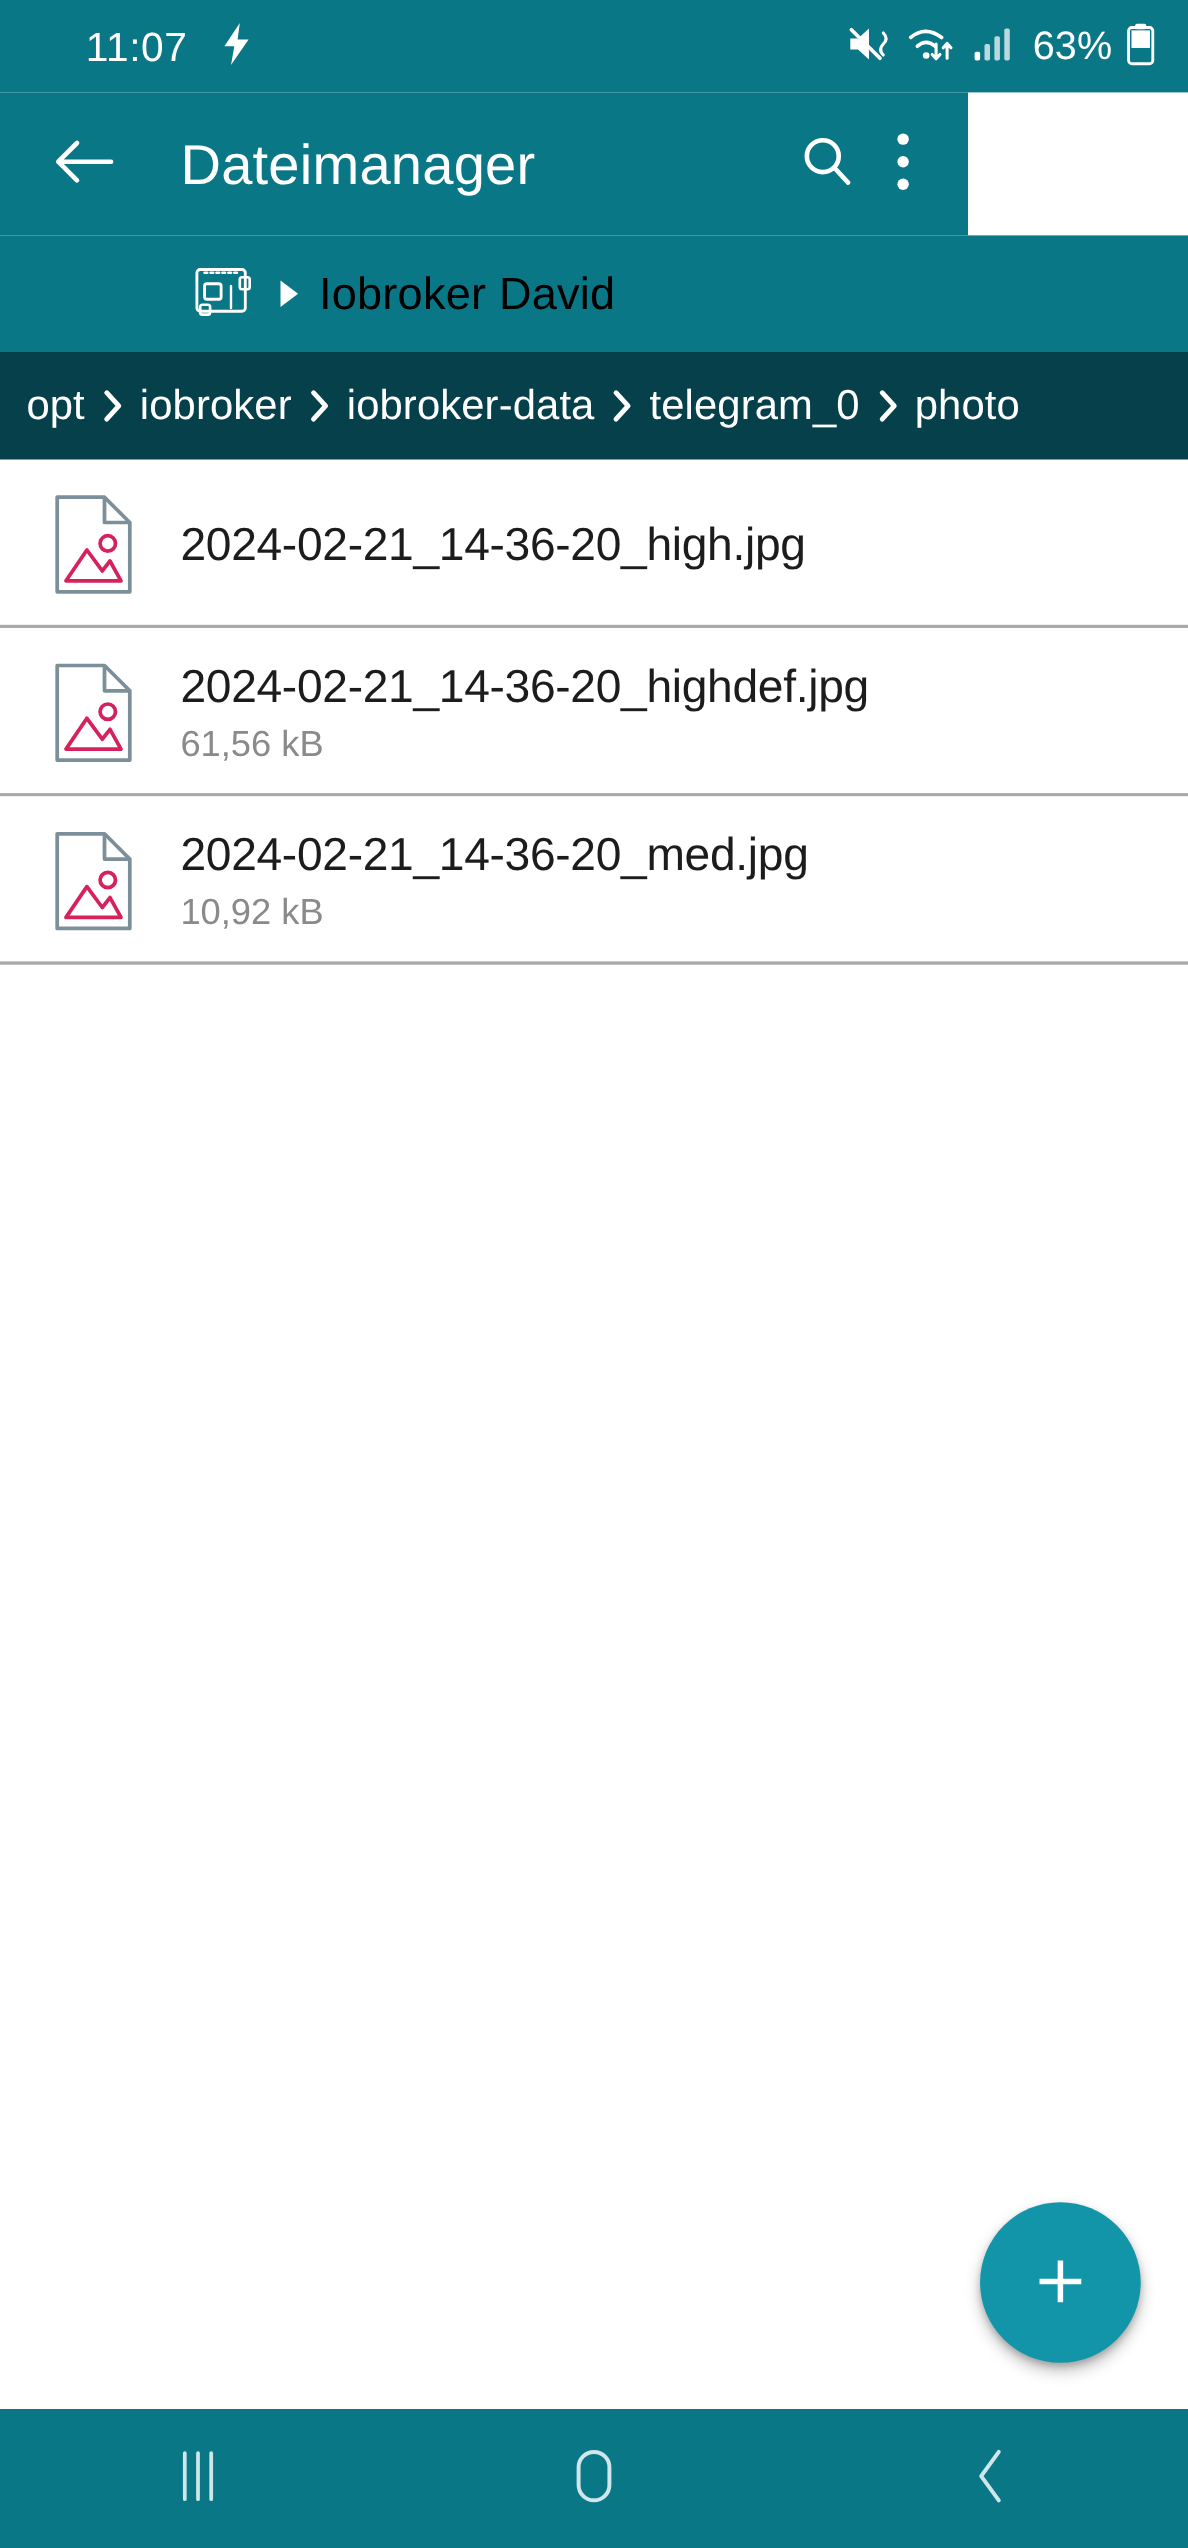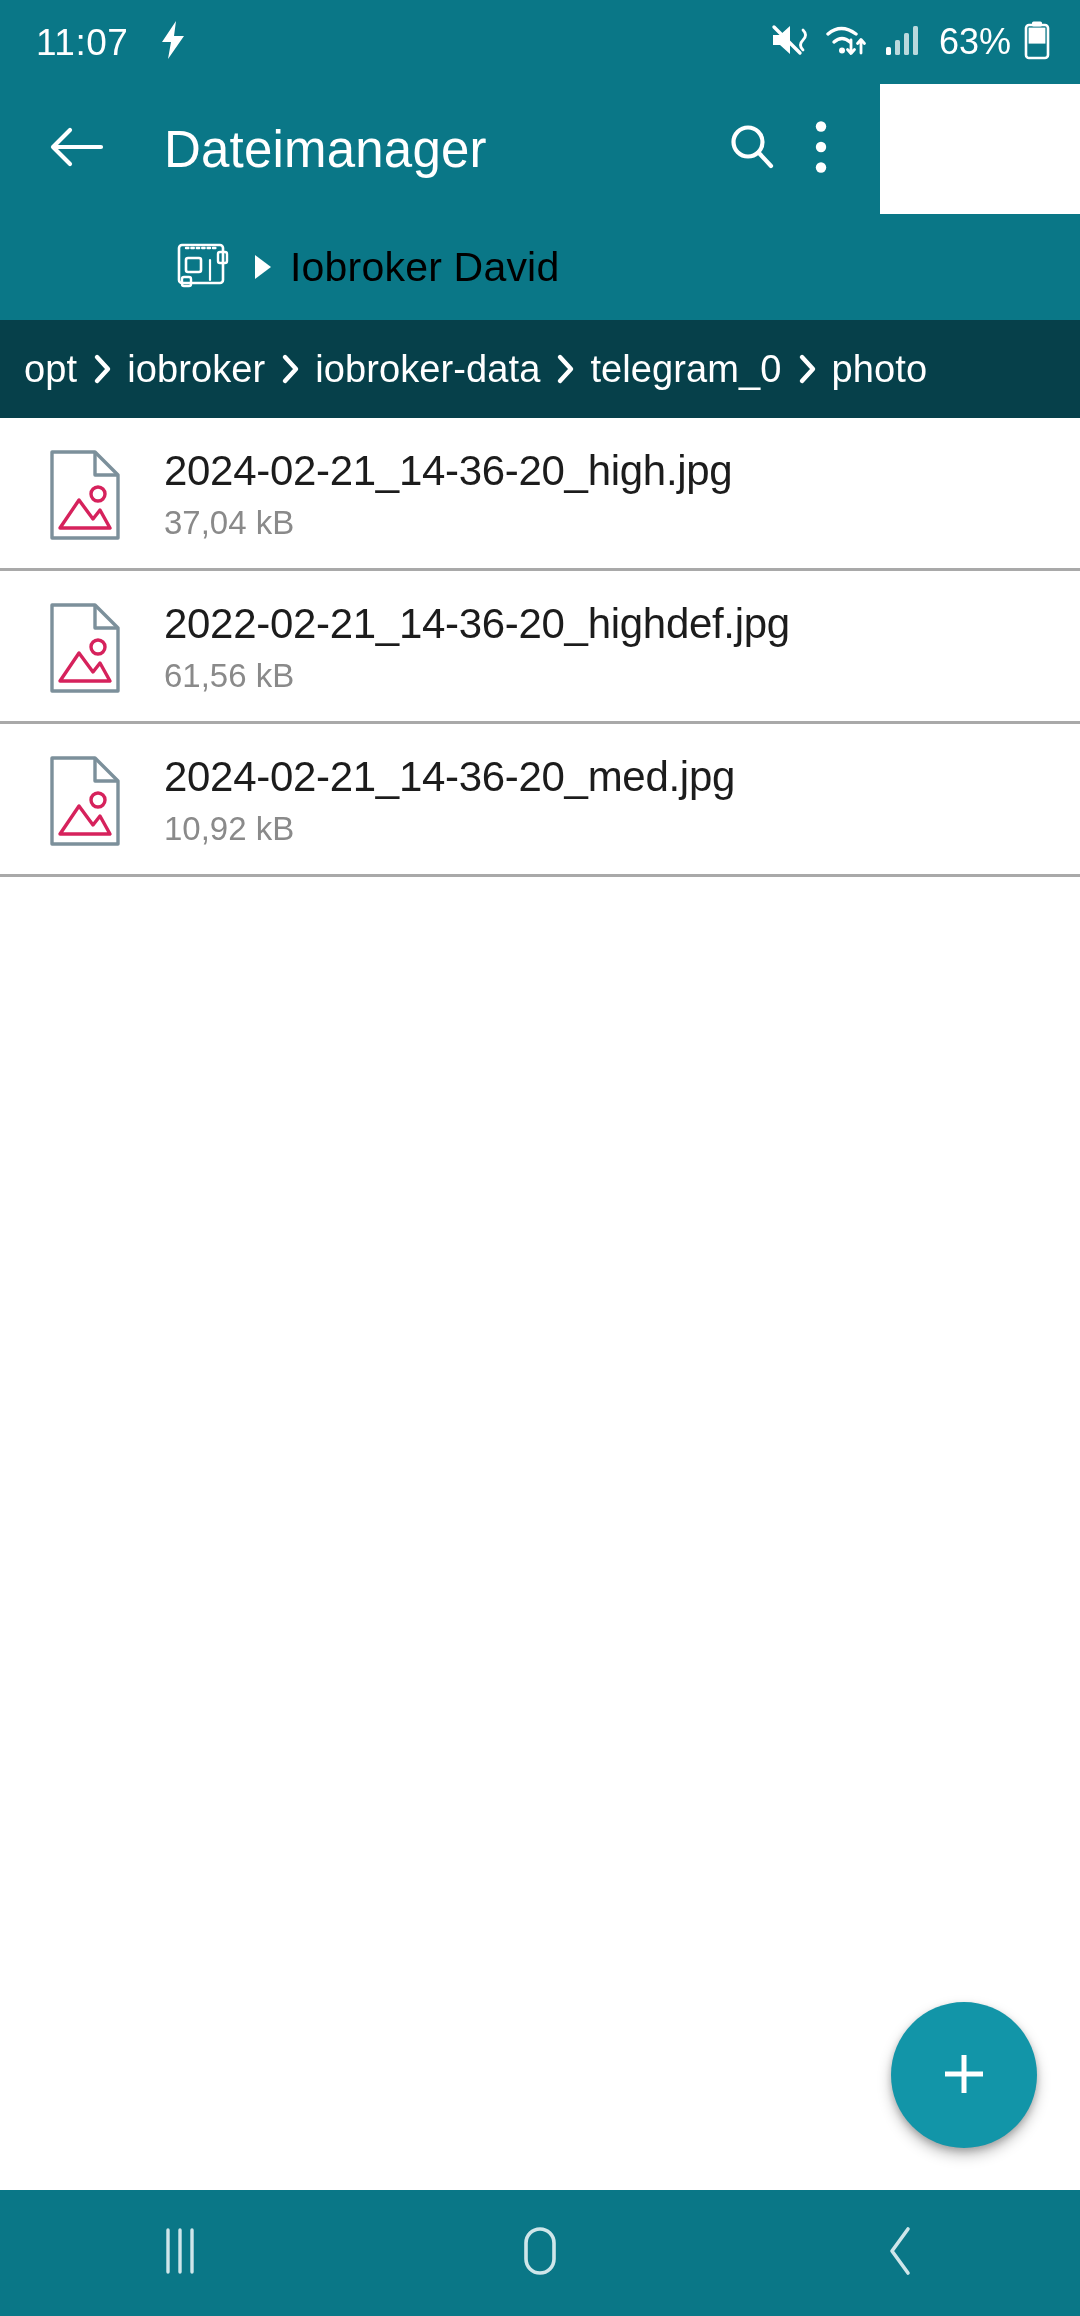--- a/index.html
+++ b/index.html
@@ -26,20 +26,21 @@
     display: flex;
     align-items: center;
     justify-content: space-between;
     padding: 0 30px 0 36px;
     box-sizing: border-box;
   }
   .status-left {
     display: flex;
     align-items: center;
     gap: 32px;
+    margin-left: 42px;
   }
   .status-clock {
     color: #ffffff;
     font-size: 37px;
     letter-spacing: 0.5px;
     line-height: 1;
   }
   .status-right {
     display: flex;
     align-items: center;
@@ -359,33 +360,32 @@
 
   <div class="file-row">
     <svg class="file-icon" viewBox="0 0 74 92" aria-hidden="true">
       <path d="M4 3 H47 L70 26 V89 H4 Z" fill="#ffffff" stroke="#7c909b" stroke-width="3.4" stroke-linejoin="round"></path>
       <path d="M47 3 V26 H70" fill="none" stroke="#7c909b" stroke-width="3.4" stroke-linejoin="round"></path>
       <path d="M12 79 L31 51 L45 70 L52 61 L62 79 Z" fill="none" stroke="#d6225c" stroke-width="3.4" stroke-linejoin="round"></path>
       <circle cx="50" cy="45" r="7" fill="none" stroke="#d6225c" stroke-width="3.4"></circle>
     </svg>
     <div class="file-meta">
       <span class="file-name">2024-02-21_14-36-20_high.jpg</span>
-      <span class="file-size">37,04 kB</span>
     </div>
   </div>
 
   <div class="file-row">
     <svg class="file-icon" viewBox="0 0 74 92" aria-hidden="true">
       <path d="M4 3 H47 L70 26 V89 H4 Z" fill="#ffffff" stroke="#7c909b" stroke-width="3.4" stroke-linejoin="round"></path>
       <path d="M47 3 V26 H70" fill="none" stroke="#7c909b" stroke-width="3.4" stroke-linejoin="round"></path>
       <path d="M12 79 L31 51 L45 70 L52 61 L62 79 Z" fill="none" stroke="#d6225c" stroke-width="3.4" stroke-linejoin="round"></path>
       <circle cx="50" cy="45" r="7" fill="none" stroke="#d6225c" stroke-width="3.4"></circle>
     </svg>
     <div class="file-meta">
-      <span class="file-name">2022-02-21_14-36-20_highdef.jpg</span>
+      <span class="file-name">2024-02-21_14-36-20_highdef.jpg</span>
       <span class="file-size">61,56 kB</span>
     </div>
   </div>
 
 
   <div class="file-row">
     <svg class="file-icon" viewBox="0 0 74 92" aria-hidden="true">
       <path d="M4 3 H47 L70 26 V89 H4 Z" fill="#ffffff" stroke="#7c909b" stroke-width="3.4" stroke-linejoin="round"></path>
       <path d="M47 3 V26 H70" fill="none" stroke="#7c909b" stroke-width="3.4" stroke-linejoin="round"></path>
       <path d="M12 79 L31 51 L45 70 L52 61 L62 79 Z" fill="none" stroke="#d6225c" stroke-width="3.4" stroke-linejoin="round"></path>

